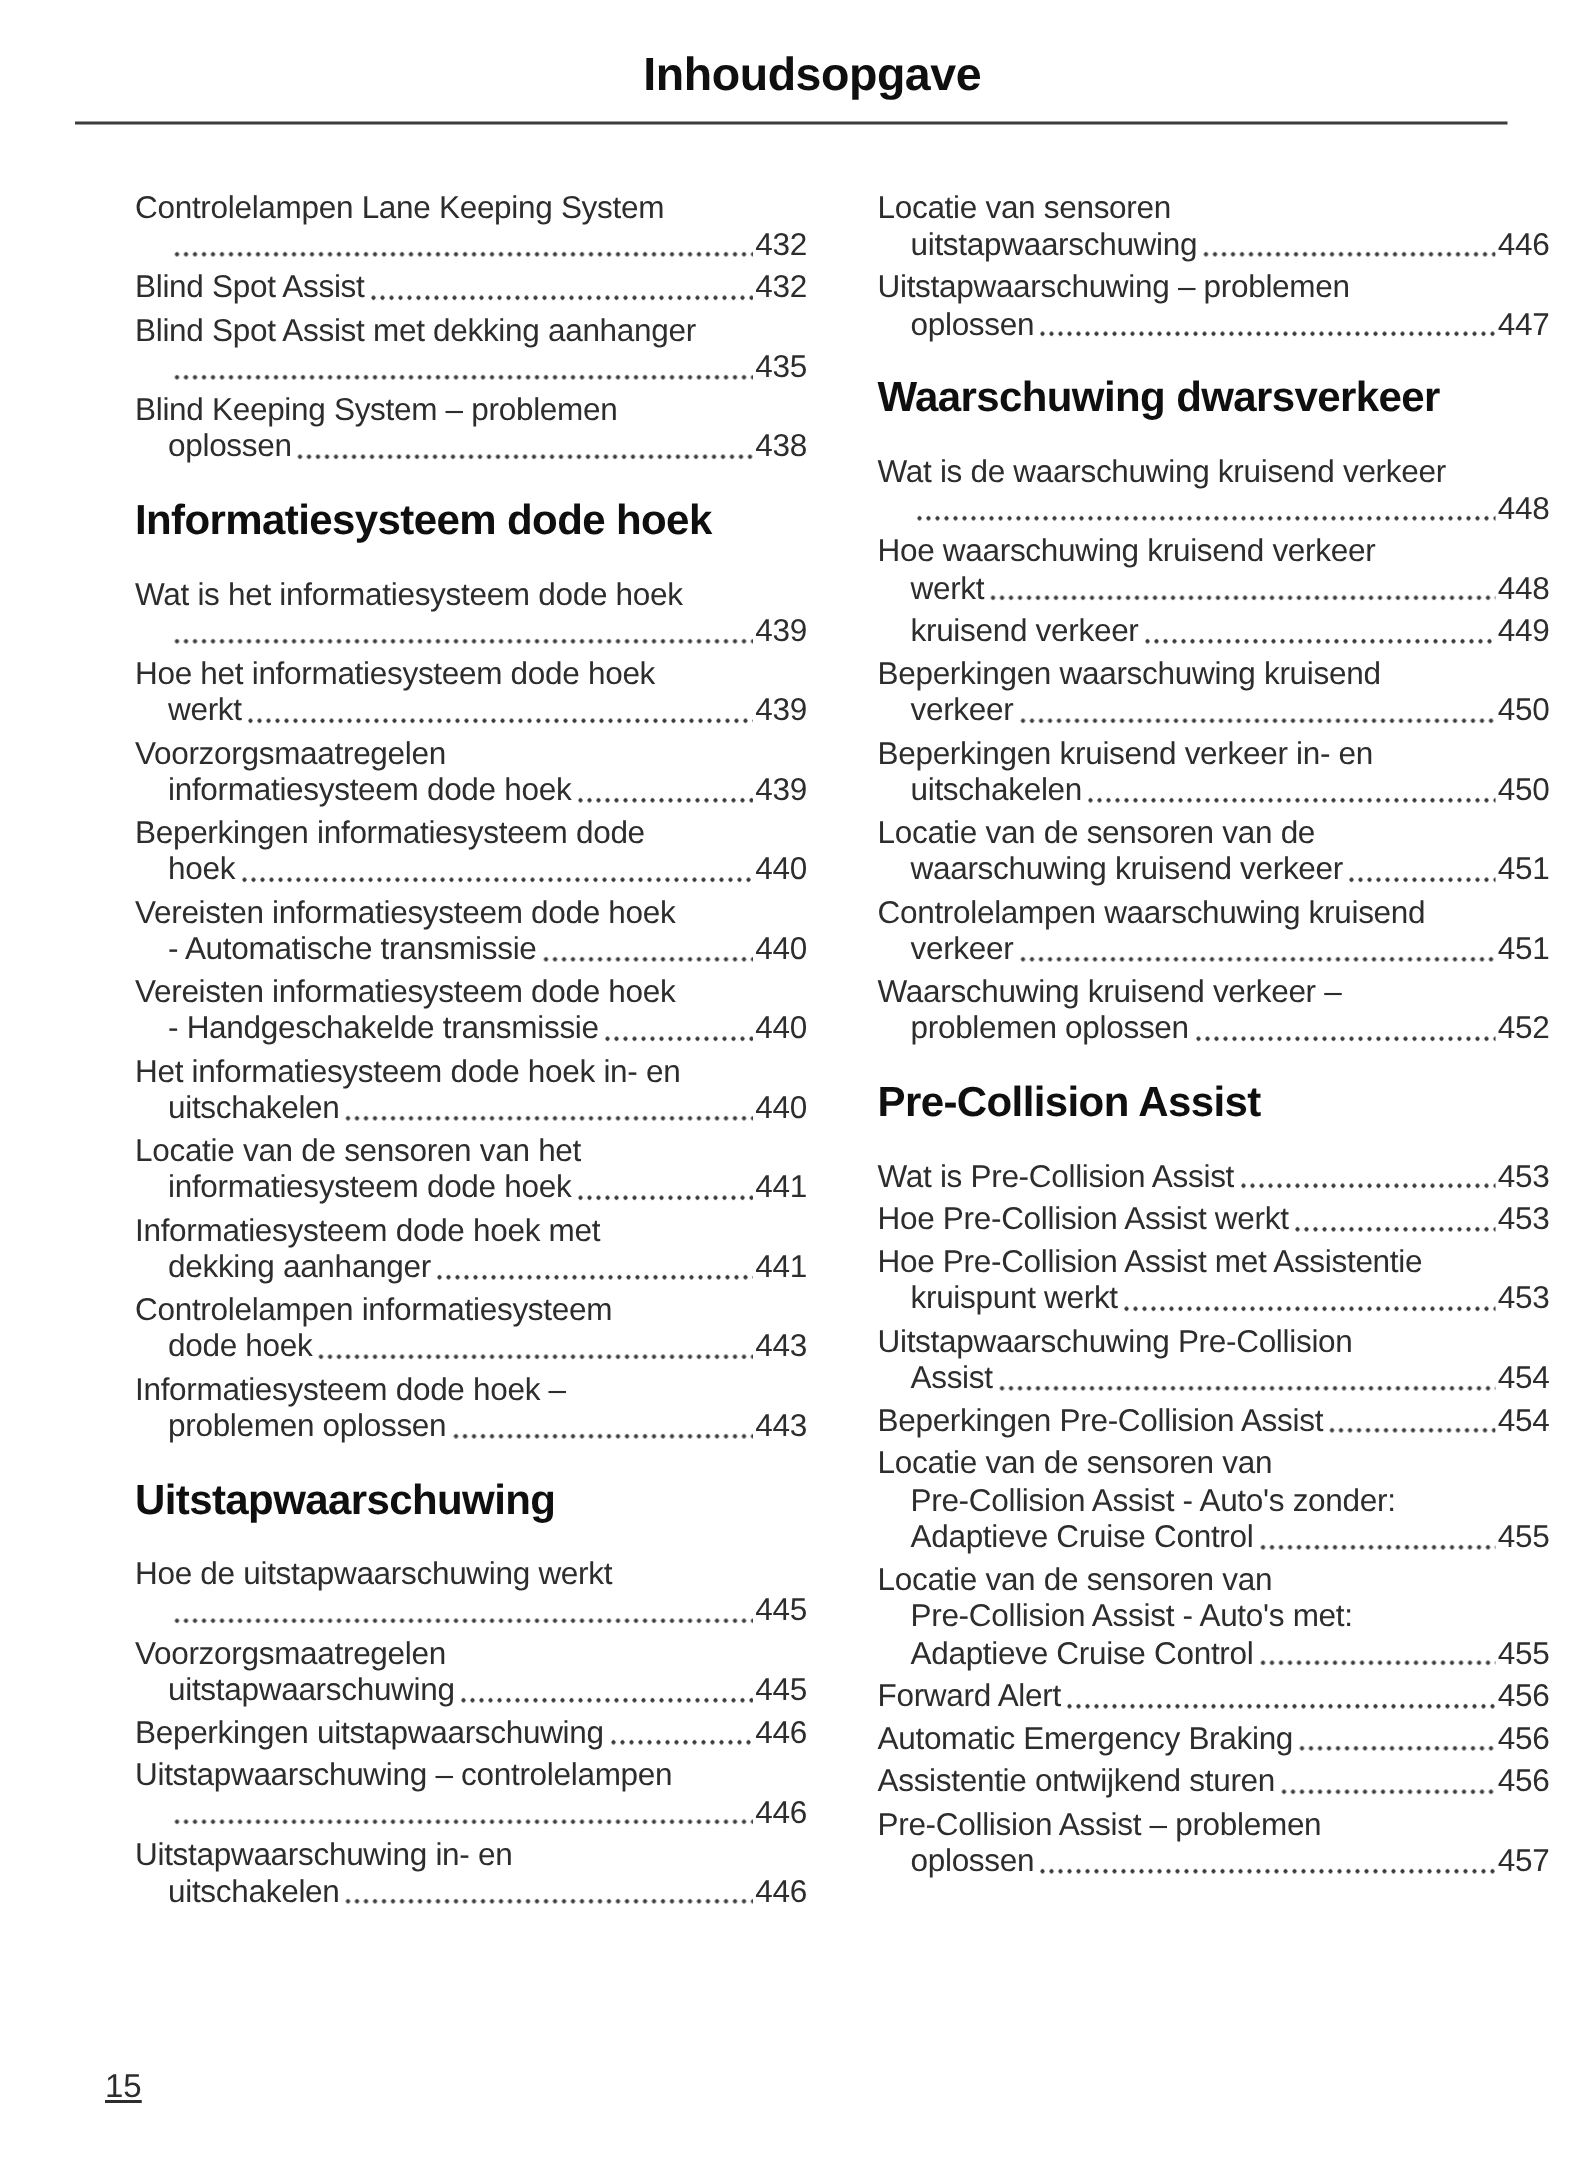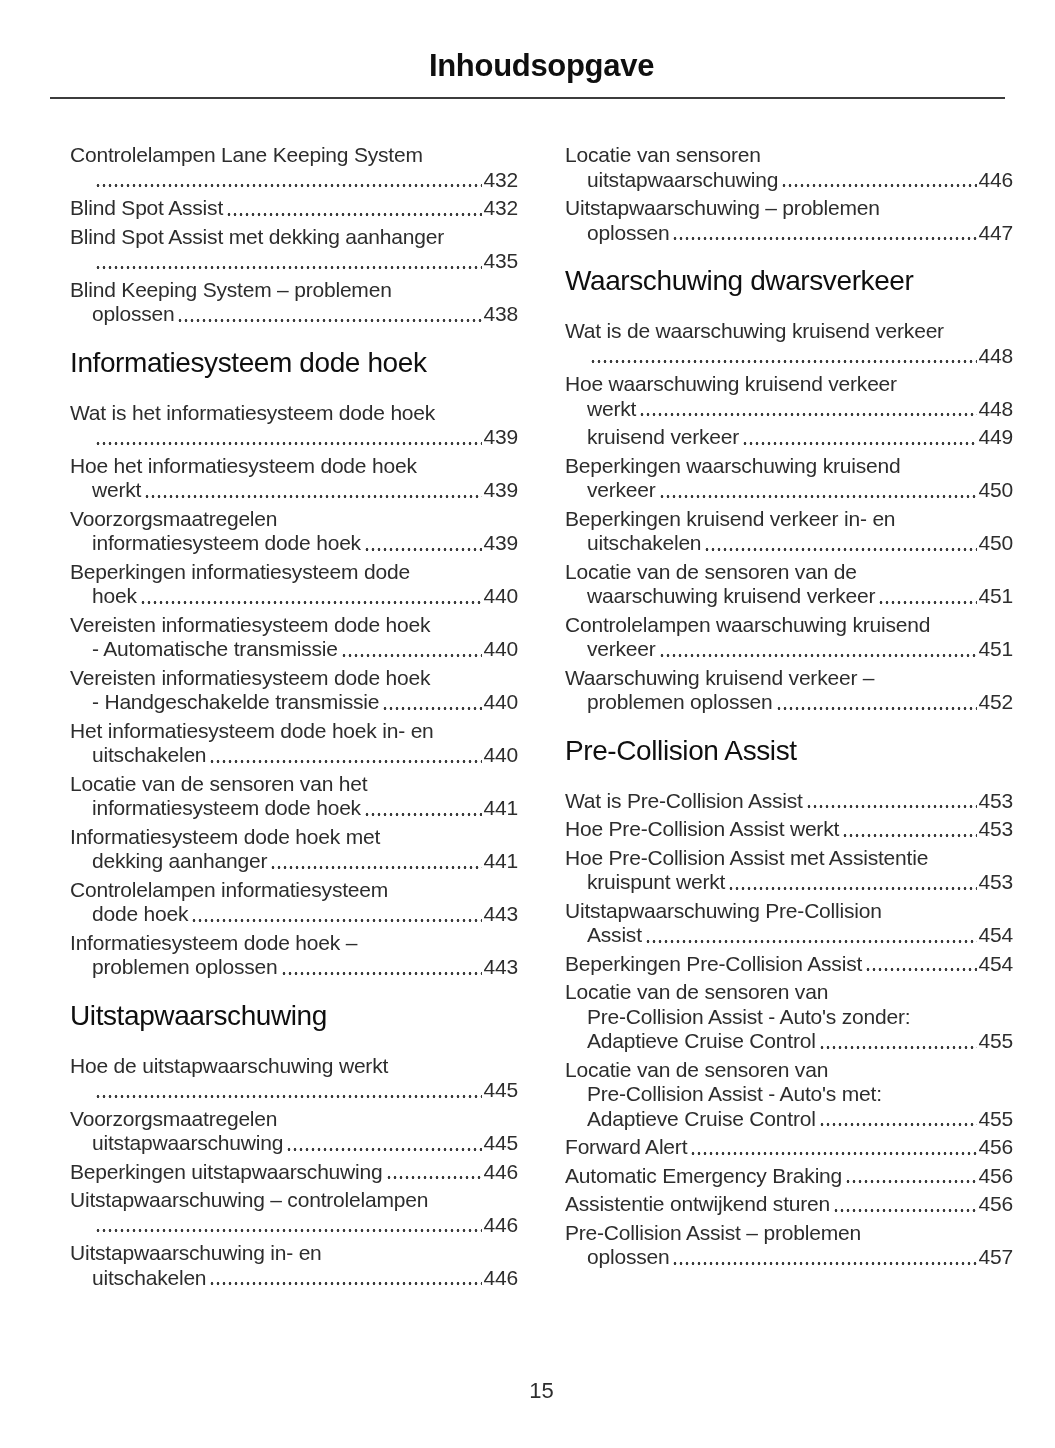--- a/index.html
+++ b/index.html
@@ -14,47 +14,47 @@
   .page {
     position: relative;
     width: 1055px;
     height: 1448px;
     background: var(--bg-color);
     font-family: "Liberation Sans", "DejaVu Sans", sans-serif;
     color: var(--text-color);
     overflow: hidden;
   }
   .page-title {
-    padding-top: 48px;
+    padding-top: 32px;
     margin-left: 70px;
     margin-right: 42px;
     text-align: center;
     font-size: 31px;
     font-weight: 800;
     color: var(--heading-color);
     letter-spacing: -0.3px;
     line-height: 36px;
   }
   .title-rule {
     margin: 13px 50px 0 50px;
     border: none;
     border-top: 2px solid var(--rule-color);
     height: 0;
   }
   .columns {
     display: flex;
     margin-top: 44px;
-    padding-left: 70px;
+    padding-left: 90px;
     padding-right: 42px;
     gap: 47px;
   }
   .col { width: 448px; flex: 0 0 448px; }
   .toc-heading {
     font-size: 28px;
-    font-weight: 400;
+    font-weight: 700;
     color: var(--heading-color);
     letter-spacing: -0.4px;
     line-height: 32px;
     margin-top: 20px;
     margin-bottom: 22px;
   }
   .toc-entry {
     font-size: 21px;
     line-height: 24.5px;
     letter-spacing: -0.2px;
@@ -73,23 +73,23 @@
     background-size: 6px 7px;
     background-repeat: repeat-x;
     background-position: left bottom;
   }
   .pagenum { flex: 0 0 auto; }
   .page-footer {
     position: absolute;
     bottom: 44px;
     left: 70px;
     right: 42px;
-    text-align: center;
     font-size: 22px;
     color: var(--text-color);
+    text-decoration: underline;
   }
 </style>
 </head>
 <body>
 
 <div class="page">
   <div class="page-title">Inhoudsopgave</div>
   <hr class="title-rule">
   <div class="columns">
     <div class="col" id="col-left">

